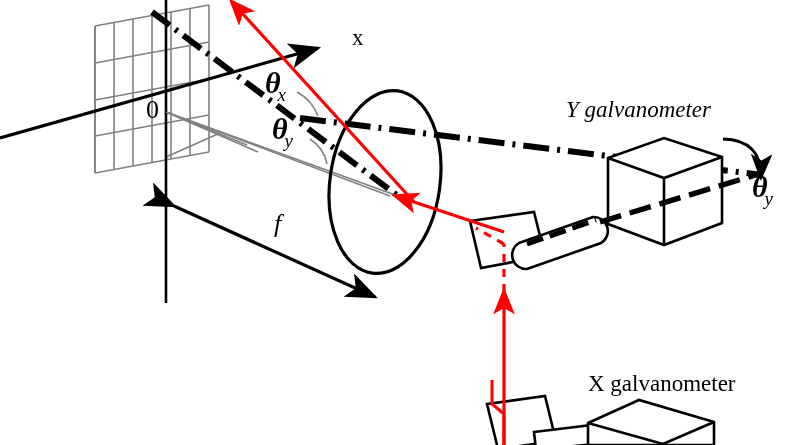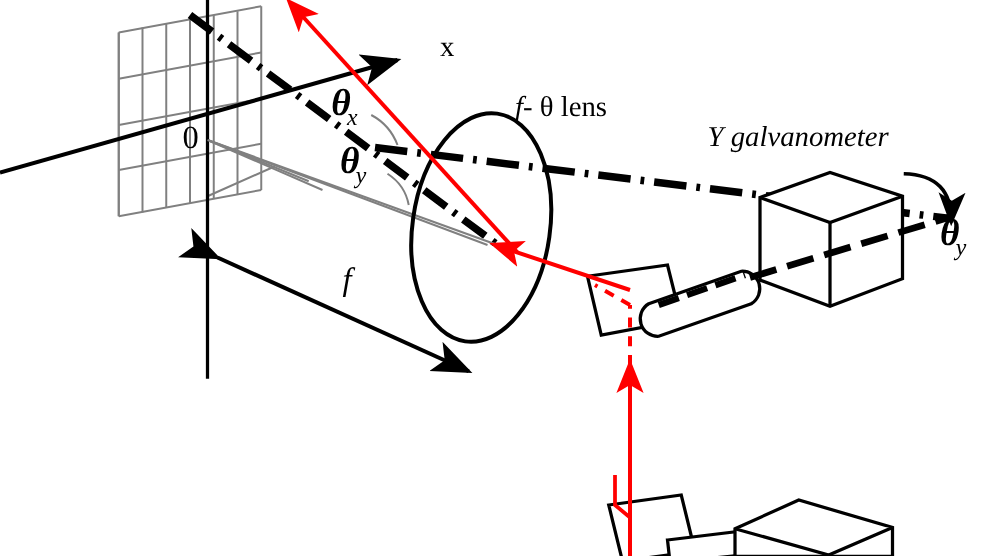--- a/index.html
+++ b/index.html
@@ -163,28 +163,24 @@
       <path d="M 504,445 L 504,414 L 492,404 L 492,380"></path>
     </g>
   </svg>
 
   <div class="lbl lbl-zero" style="left:146px; top:97px;">0</div>
 
   <div class="lbl lbl-axis" style="left:352px; top:26px;">x</div>
 
   <div class="lbl lbl-plain lbl-italic" style="left:274px; top:211px; font-size:26px;">f</div>
 
-  <div class="lbl lens-lbl" style="left:412px; top:74px;">
-    <span class="f">f</span><span>-</span>
-    <span>θ</span>
-    <span>lens</span>
-  </div>
 
   <div class="lbl lbl-plain" style="left:566px; top:98px;font-style:italic;">Y galvanometer</div>
 
+  <div class="lbl lbl-plain" style="left:588px; top:372px;">X galvanometer</div>
 
   <div class="theta-wrap" style="left:265px; top:66px;">
     <span class="theta-main">θ</span><span class="theta-sub">x</span>
   </div>
 
   <div class="theta-wrap" style="left:272px; top:112px;">
     <span class="theta-main">θ</span><span class="theta-sub">y</span>
   </div>
 
   <div class="theta-wrap" style="left:752px; top:170px;">

